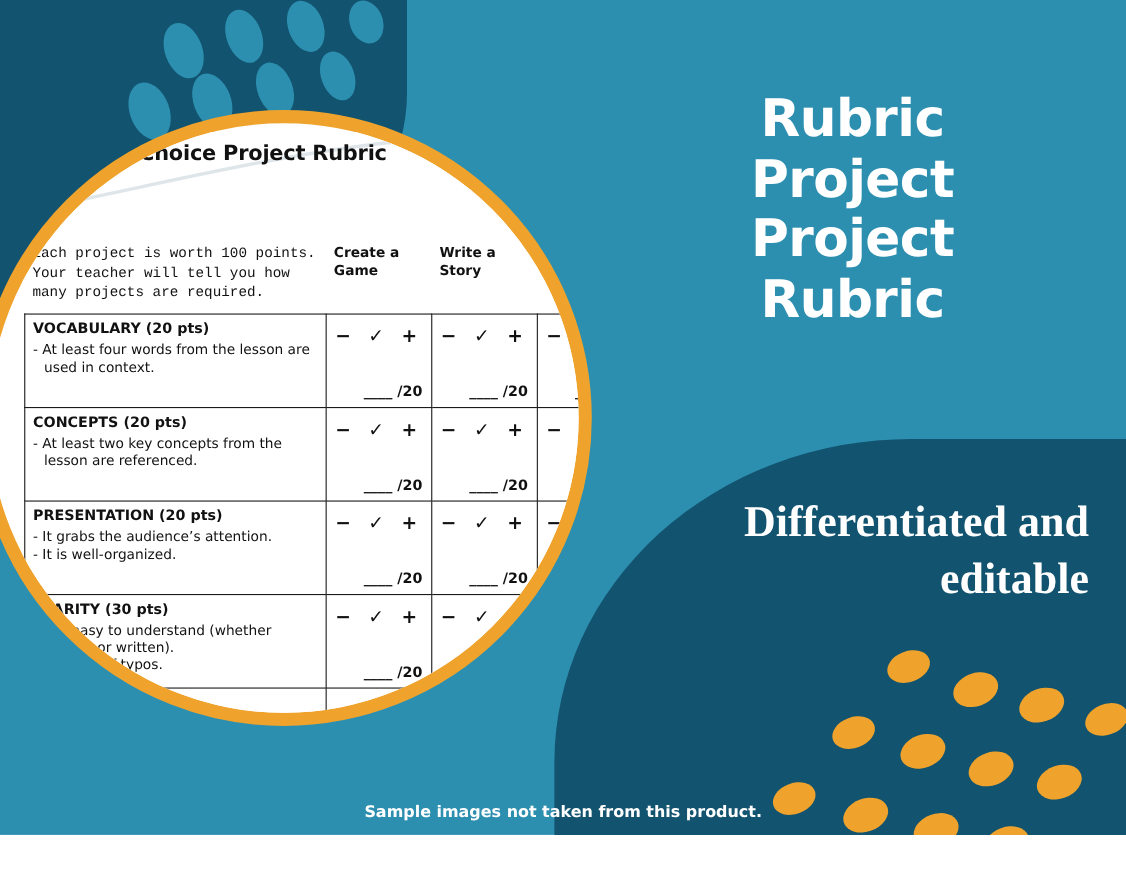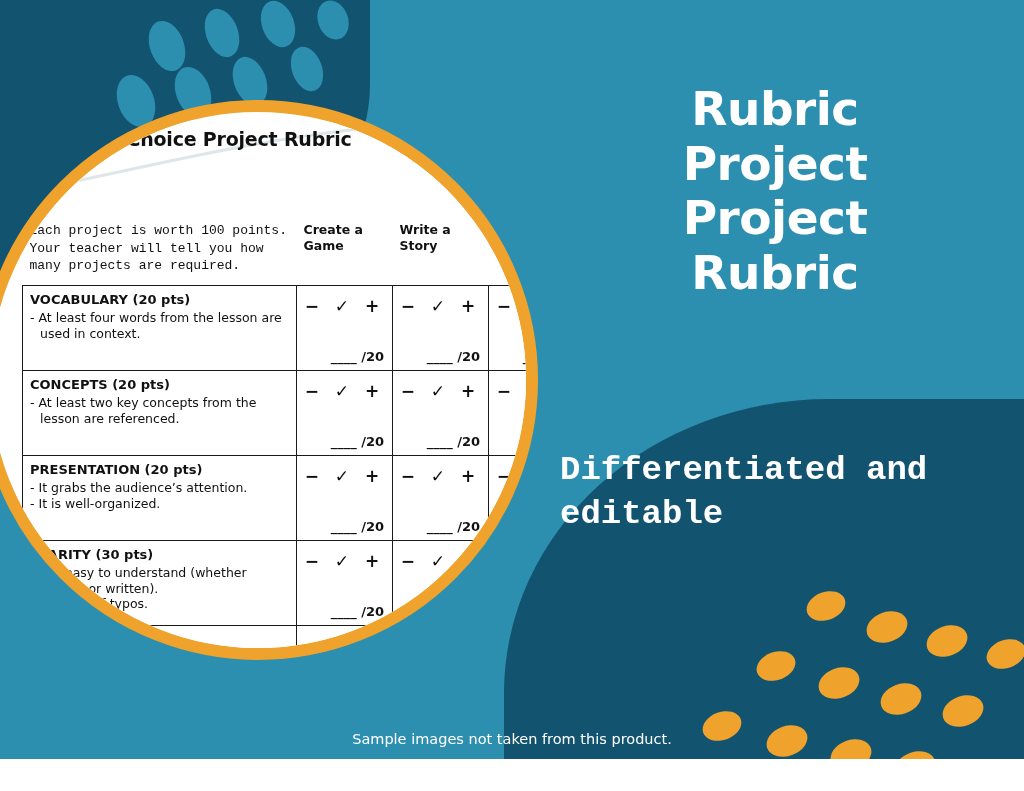--- a/index.html
+++ b/index.html
@@ -177,36 +177,36 @@
     letter-spacing: -0.5px;
   }
   .headline .lead {
     display: block;
   }
   .subline {
     position: absolute;
     left: 560px;
     top: 448px;
     width: 430px;
-    text-align: left;
+    text-align: right;
     color: #ffffff;
-    font-family: Liberation Mono, monospace;
-    font-weight: bold;
-    font-size: 34px;
+    font-family: Liberation Serif, serif;
+    font-weight: bold;
+    font-size: 40px;
     line-height: 1.3;
   }
   .footnote {
     position: absolute;
     left: 0;
     right: 0;
     bottom: 12px;
     text-align: center;
     color: #ffffff;
     font-family: "DejaVu Sans", sans-serif;
-    font-weight: normal;
+    font-weight: bold;
     font-size: 14.5px;
     z-index: 6;
     margin-top: 32px;
   }
 </style>
 </head>
 <body>
 
 <div id="stage">
 

